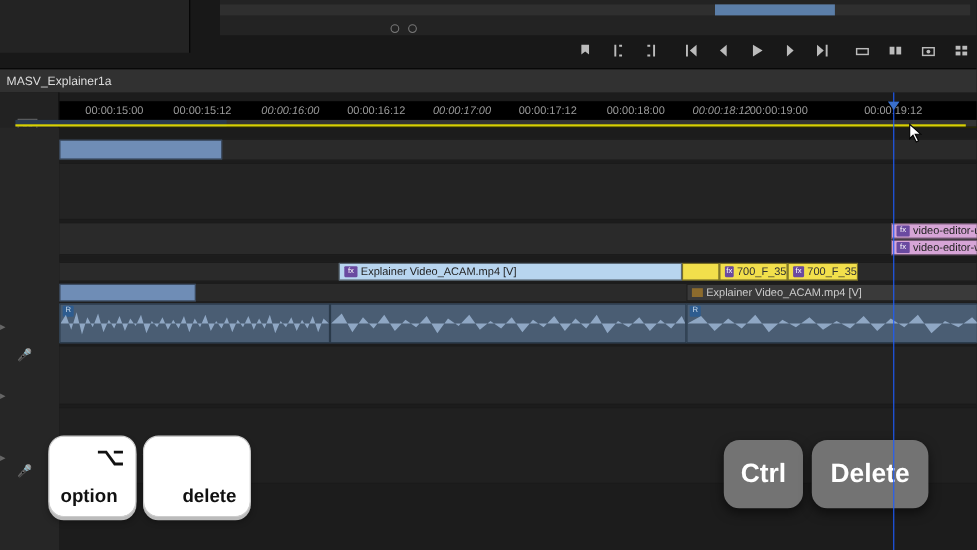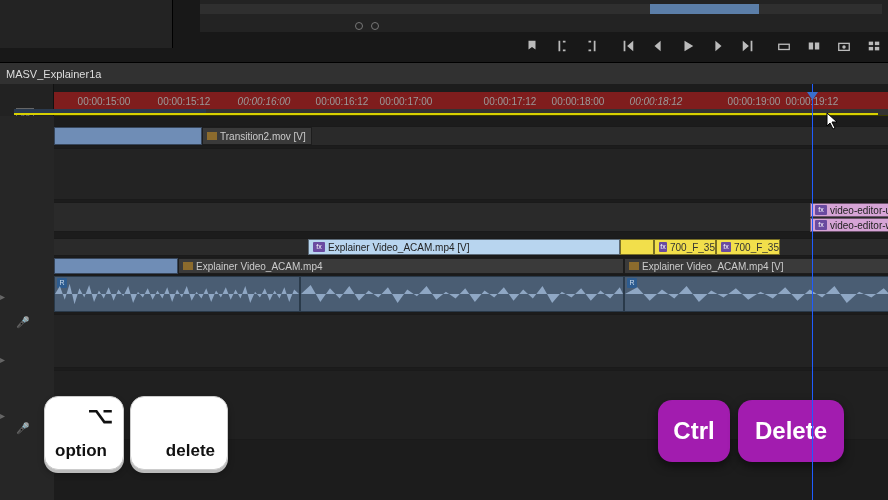--- a/index.html
+++ b/index.html
@@ -16,21 +16,21 @@
 
   .transport { position: absolute; right: 6px; top: 38px; display: flex; gap: 14px; align-items: center; }
   .tbtn { width: 16px; height: 16px; display: flex; align-items: center; justify-content: center; color: #bbb; cursor: pointer; }
   .tbtn svg { width: 14px; height: 14px; fill: #bbb; }
   .tbtn.sep { margin-left: 6px; }
 
   
   .seq-header { position: absolute; top: 62px; left: 0; right: 0; height: 22px; background: #313131; padding-left: 6px; display: flex; align-items: center; font-size: 11px; color: #ddd; border-top: 1px solid #000; }
 
   
-  .ruler { position: absolute; top: 92px; left: 54px; right: 0; height: 24px; background: #7f1d1d; border-bottom: 1px solid #3b3b00; }
+  .ruler { position: absolute; top: 92px; left: 54px; right: 0; height: 24px; background: #000000; border-bottom: 1px solid #3b3b00; }
   .tc-label { position: absolute; top: 4px; font-size: 10px; color: #9a9a9a; transform: translateX(-50%); white-space: nowrap; }
   .ruler-bar { position: absolute; bottom: 0; left: 0; right: 0; height: 6px; background: #333; }
   .ruler-yellow { position: absolute; bottom: 0; height: 2px; background: #d8d000; }
   .selection-band { position: absolute; bottom: 0; height: 6px; background: #2a3a4e; }
 
   
   .tracks { position: absolute; top: 116px; left: 54px; right: 0; bottom: 0; }
   .track-headers { position: absolute; top: 116px; left: 0; width: 54px; bottom: 0; background: #262626; }
   .row-marker { position: absolute; left: 0; width: 8px; height: 8px; color: #666; font-size: 10px; }
   .hdr-icon { position: absolute; left: 16px; width: 12px; height: 12px; color: #555; font-size: 11px; }
@@ -56,21 +56,21 @@
   
   .playhead { position: absolute; top: 84px; bottom: 0; width: 1px; background: #1f5cff; z-index: 50; }
   .playhead::before { content: ""; position: absolute; top: 8px; left: -5px; width: 11px; height: 8px; background: #3a6fcb; clip-path: polygon(0 0, 100% 0, 50% 100%); }
 
   .cursor { position: absolute; width: 14px; height: 18px; z-index: 60; }
   .cursor svg { width: 14px; height: 18px; }
 
   
   .key { position: absolute; display: flex; align-items: center; justify-content: center; border-radius: 14px; font-weight: 600; font-family: Arial, sans-serif; }
   .key.white { background: #fff; color: #111; border: 1px solid #ccc; box-shadow: 0 3px 0 #bbb, 0 4px 6px rgba(0,0,0,.3); }
-  .key.dark { background: #a21caf; color: #fff; box-shadow: 0 4px 10px rgba(0,0,0,.5); }
+  .key.dark { background: #737373; color: #fff; box-shadow: 0 4px 10px rgba(0,0,0,.5); }
   .key .symbol { position: absolute; top: 6px; right: 10px; font-size: 22px; }
   .key .lab { position: absolute; bottom: 8px; text-align: center; }
 
   .cc-icon { position: absolute; left: 16px; top: 108px; width: 18px; height: 10px; border: 1px solid #666; font-size: 7px; display:flex; align-items:center; justify-content:center; color:#777; }
   .leftcol { position: absolute; left: 0; top: 84px; width: 54px; bottom: 0; background: #222; border-right: 1px solid #111; }
 </style>
 </head>
 <body>
 
 <div class="top-strip">
@@ -161,44 +161,40 @@
 <div class="cc-icon">CC</div>
 
 <div class="ruler" id="ruler">
   <div class="ruler-bar"></div>
   <div class="selection-band" id="selBand" style="left: -40px; width: 192px;"></div>
   <div class="ruler-yellow" id="rulerYellow" style="left: -40px; width: 864px;"></div>
 <div class="tc-label" style="left: 50px;">00:00:15:00</div>
     <div class="tc-label" style="left: 130px;">00:00:15:12</div>
     <div class="tc-label" style="left: 210px; font-style: italic;">00:00:16:00</div>
     <div class="tc-label" style="left: 288px;">00:00:16:12</div>
-    <div class="tc-label" style="left: 352px;">00:00:17:00</div>
-    <div class="tc-label" style="left: 456px;">00:00:17:12</div>
+    <div class="tc-label" style="left: 366px; font-style: italic;">00:00:17:00</div>
+    <div class="tc-label" style="left: 444px;">00:00:17:12</div>
     <div class="tc-label" style="left: 524px;">00:00:18:00</div>
     <div class="tc-label" style="left: 602px; font-style: italic;">00:00:18:12</div>
-    <div class="tc-label" style="left: 700px;">00:00:19:00</div>
+    <div class="tc-label" style="left: 640px; padding-left: 28px;">00:00:19:00</div>
     <div class="tc-label" style="left: 758px;">00:00:19:12</div>
   </div>
 
 <div class="track-headers">
   <span class="row-marker" style="top:175px;">▸</span>
   <span class="row-marker" style="top:238px;">▸</span>
   <span class="row-marker" style="top:294px;">▸</span>
   <span class="hdr-icon" style="top:200px;">🎤</span>
   <span class="hdr-icon" style="top:306px;">🎤</span>
 </div>
 
 <div class="tracks" id="tracks">
 
   <div class="track v" style="top:10px;height:20px;">
     <div class="clip bluehead" id="v3head" style="left: 0px; width: 148px;"></div>
-    <div class="clip darkgrey" id="v3clip" style="left: 148px; width: 110px;">
-      <span class="slate"></span>
-      <span>Transition2.mov [V]</span>
-    </div>
   </div>
 
   <div class="track v" style="top:32px;height:52px;background:#232323;"></div>
 
   <div class="track v" style="top:86px;height:30px;">
     <div class="clip pink" id="pink1" style="top: 0px; height: 14px; left: 756px; width: 120px;">
       <span class="fx">fx</span>
       <span>video-editor-using-pro</span>
     </div>
     <div class="clip pink" id="pink2" style="top: 15px; height: 14px; left: 756px; width: 120px;">
@@ -218,24 +214,20 @@
       <span>700_F_35</span>
     </div>
     <div class="clip yellow" id="v2b" style="left: 662px; width: 64px;">
       <span class="fx">fx</span>
       <span>700_F_35</span>
     </div>
   </div>
 
   <div class="track v" style="top:141px;height:18px;">
     <div class="clip bluehead" id="v1head" style="left: 0px; width: 124px;"></div>
-    <div class="clip darkgrey" id="v1g1" style="left: 124px; width: 446px;">
-      <span class="slate"></span>
-      <span>Explainer Video_ACAM.mp4</span>
-    </div>
     <div class="clip darkgrey" id="v1g2" style="left: 570px; width: 310px;">
       <span class="slate"></span>
       <span>Explainer Video_ACAM.mp4 [V]</span>
     </div>
   </div>
 
   <div class="waveform-track" style="top:160px;height:36px;">
     <div class="wave-clip" id="a1a" style="left: 0px; width: 246px;">
         <div class="rbadge">R</div>
         <svg preserveAspectRatio="none" viewBox="0 0 100 30">

